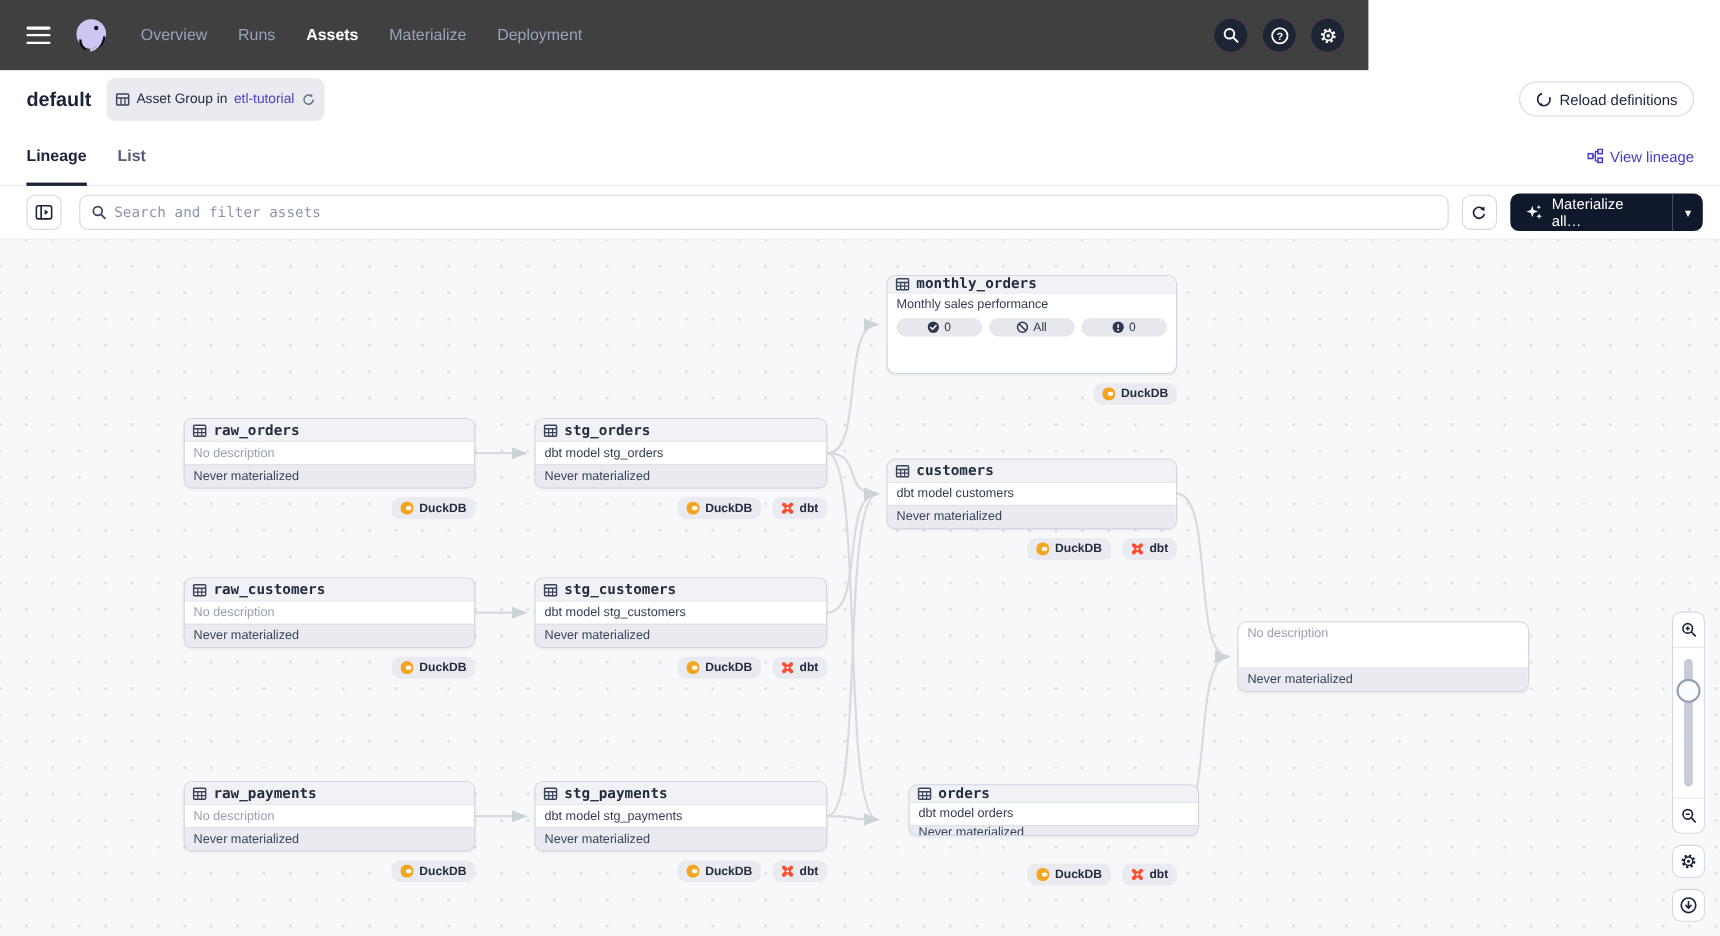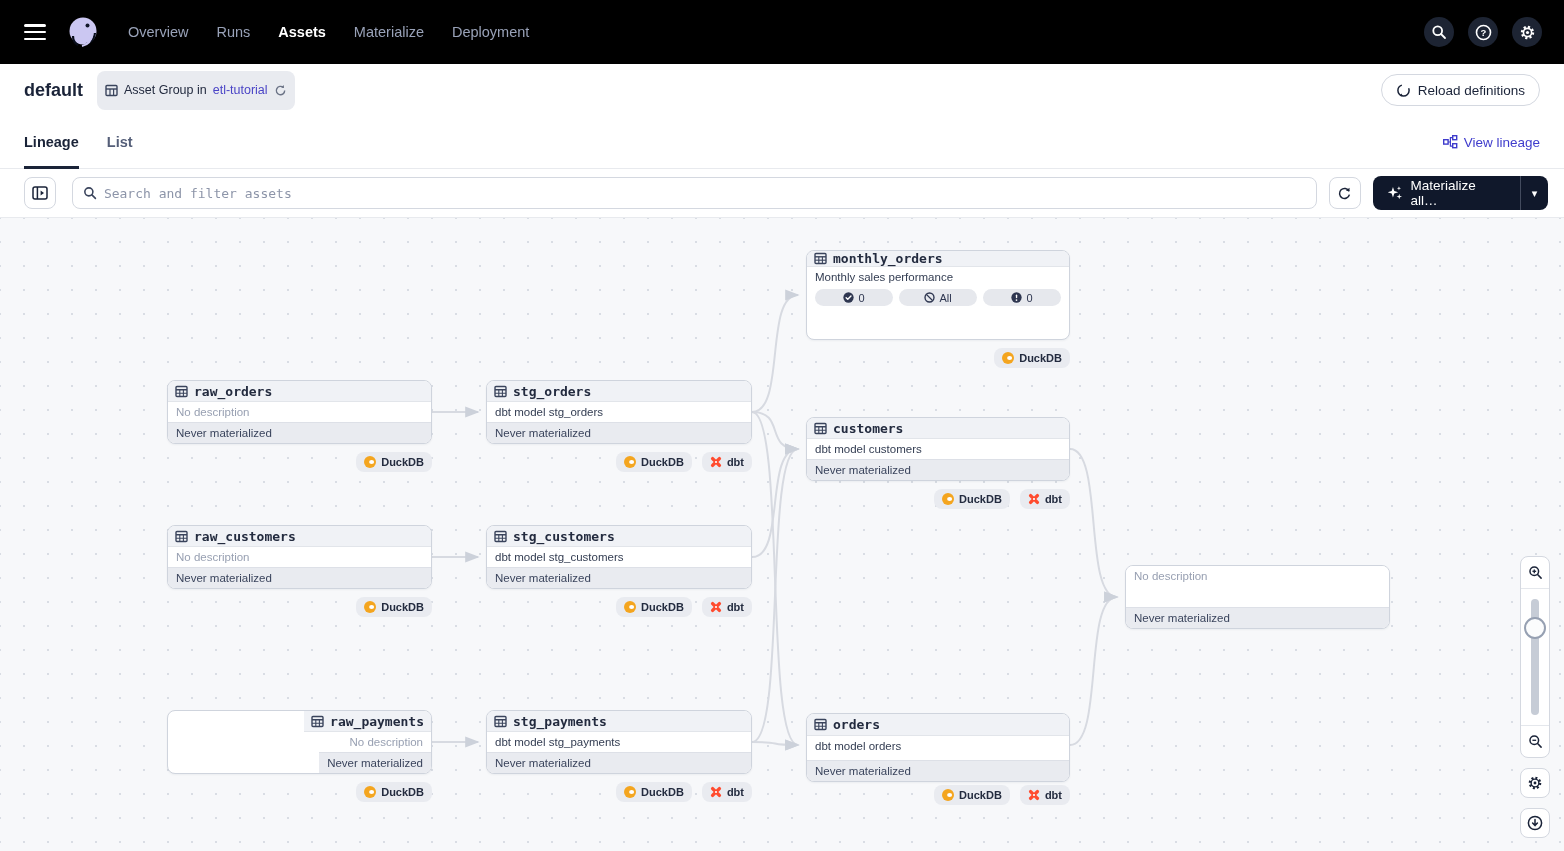--- a/index.html
+++ b/index.html
@@ -1,21 +1,21 @@
 <!DOCTYPE html>
 <html><head>
 <meta charset="utf-8">
 <style>
   * { margin:0; padding:0; box-sizing:border-box; }
   html,body { width:1564px; height:851px; overflow:hidden; background:#fff;
               font-family:"Liberation Sans", sans-serif; }
 
   
-  .navbar { position:absolute; left:0; top:0; width:1564px; height:64px;
-            background:#000000; display:flex; align-items:center; }
+  .navbar { position:absolute; left:0; top:0; width:1244px; height:64px;
+            background:#404040; display:flex; align-items:center; }
   .hamburger { width:22px; height:16px; margin-left:24px; display:flex; flex-direction:column;
                justify-content:space-between; cursor:pointer; }
   .hamburger span { display:block; height:2.5px; background:#fff; border-radius:2px; }
   .logo { margin-left:20px; width:34px; height:34px; }
   .nav-items { display:flex; margin-left:28px; gap:28px; }
   .nav-item { font-size:14.5px; color:#99a2b8; cursor:pointer; }
   .nav-item.active { color:#ffffff; font-weight:bold; }
   .nav-right { margin-left:auto; margin-right:22px; display:flex; gap:14px; }
   .nav-icon-btn { width:30px; height:30px; border-radius:50%; background:#1d2433;
                   display:flex; align-items:center; justify-content:center; cursor:pointer; }
@@ -506,21 +506,21 @@
             <circle cx="6" cy="6" r="1.1" fill="#fff"></circle>
           </svg>
         </span>
         <span>dbt</span>
       </div>
     </div>
     <div class="asset-node" style="left: 1125px; top: 347px; width: 265px; height: 64px;">
       <div class="an-desc muted">No description</div>
       <div class="an-footer">Never materialized</div>
     </div>
-    <div class="asset-node" style="left: 167px; top: 492px; width: 265px; height: 64px; align-items: flex-end;">
+    <div class="asset-node" style="left: 167px; top: 492px; width: 265px; height: 64px;">
       <div class="an-header">
         <span style="display:flex">
           <svg width="13" height="13" viewBox="0 0 13 13">
             <rect x="1" y="1.5" width="11" height="10" rx="1" fill="none" stroke="#3a445c" stroke-width="1.4"></rect>
             <line x1="1" y1="4.8" x2="12" y2="4.8" stroke="#3a445c" stroke-width="1.4"></line>
             <line x1="4.8" y1="4.8" x2="4.8" y2="11.5" stroke="#3a445c" stroke-width="1.1"></line>
             <line x1="8.4" y1="4.8" x2="8.4" y2="11.5" stroke="#3a445c" stroke-width="1.1"></line>
             <line x1="1" y1="8.2" x2="12" y2="8.2" stroke="#3a445c" stroke-width="1.1"></line>
           </svg>
         </span>
@@ -572,21 +572,21 @@
             <g stroke="#ff4b2e" stroke-width="3.4" stroke-linecap="round">
               <line x1="2.6" y1="2.6" x2="9.4" y2="9.4"></line>
               <line x1="9.4" y1="2.6" x2="2.6" y2="9.4"></line>
             </g>
             <circle cx="6" cy="6" r="1.1" fill="#fff"></circle>
           </svg>
         </span>
         <span>dbt</span>
       </div>
     </div>
-    <div class="asset-node" style="left: 806px; top: 495px; width: 264px; height: 69px;">
+    <div class="asset-node" style="left: 826px; top: 495px; width: 264px; height: 47px;">
       <div class="an-header">
         <span style="display:flex">
           <svg width="13" height="13" viewBox="0 0 13 13">
             <rect x="1" y="1.5" width="11" height="10" rx="1" fill="none" stroke="#3a445c" stroke-width="1.4"></rect>
             <line x1="1" y1="4.8" x2="12" y2="4.8" stroke="#3a445c" stroke-width="1.4"></line>
             <line x1="4.8" y1="4.8" x2="4.8" y2="11.5" stroke="#3a445c" stroke-width="1.1"></line>
             <line x1="8.4" y1="4.8" x2="8.4" y2="11.5" stroke="#3a445c" stroke-width="1.1"></line>
             <line x1="1" y1="8.2" x2="12" y2="8.2" stroke="#3a445c" stroke-width="1.1"></line>
           </svg>
         </span>

